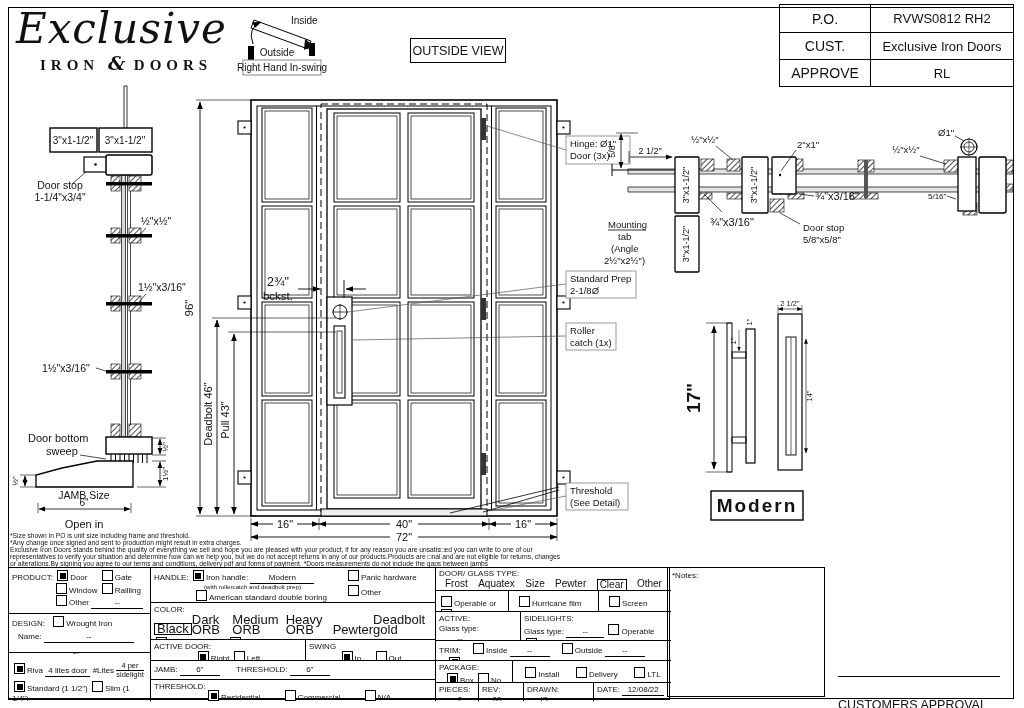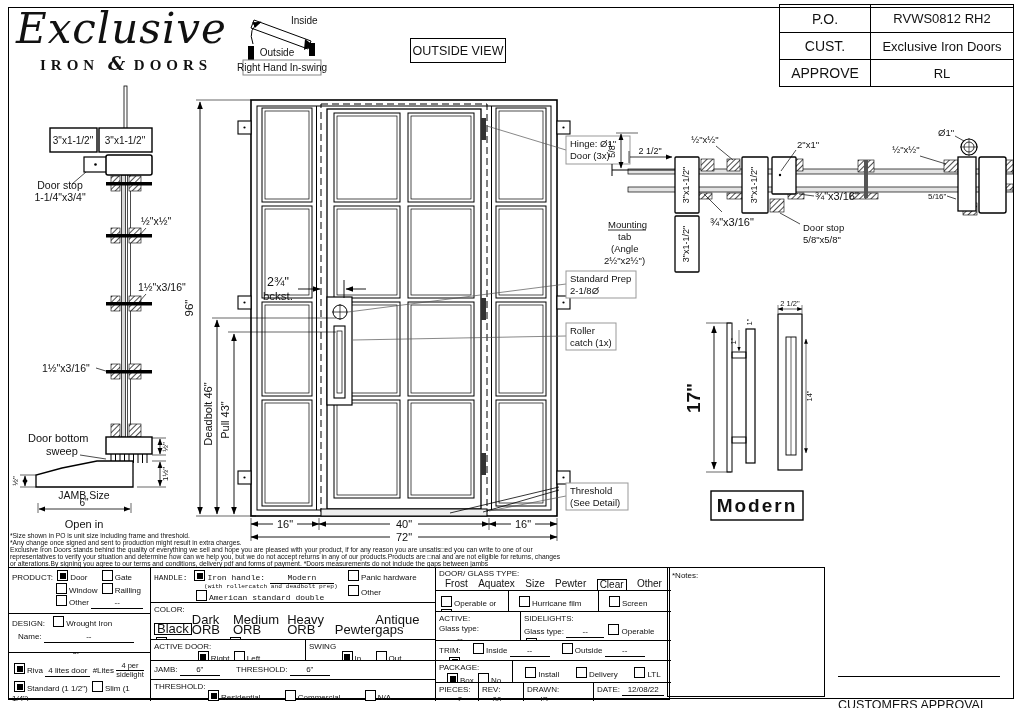--- a/index.html
+++ b/index.html
@@ -459,42 +459,42 @@
       <span class="stack" style="font-size:7.5px;"><span class="uval" style="padding:0 2px;display:block;">4 per</span><span>sidelight</span></span>
     </div>
     <div style="margin-top:2px;">
       <span class="cb on"></span><span>Standard (1 1/2")</span>
       <span class="cb"></span><span>Slim (1 1/4")</span>
     </div>
   </div>
 
   <div class="cell br bb" style="left:142px;top:0;width:285px;height:35px;">
     <div style="display:flex;">
-      <div style="width:192px;font-family:Liberation Mono, monospace;">
+      <div style="width:192px;">
         <span>HANDLE:</span>
         <span class="cb on"></span><span>Iron handle:</span>
         <span class="uval" style="min-width:52px;">Modern</span>
         <div class="smallnote" style="margin-left:50px;">(with rollercatch and deadbolt prep)</div>
         <div style="margin-left:40px;"><span class="cb"></span><span>American standard double boring</span></div>
       </div>
       <div>
         <div><span class="cb"></span><span>Panic hardware</span></div>
         <div style="margin-top:2px;"><span class="cb"></span><span>Other</span></div>
       </div>
     </div>
   </div>
   <div class="cell br bb" style="left:142px;top:35px;width:285px;height:37px;">
     <div>COLOR:</div>
     <div style="display:flex;justify-content:space-between;align-items:flex-end;font-size:13px;padding-right:4px;">
       <span class="boxedopt">Black</span>
       <span>Dark ORB</span>
       <span>Medium ORB</span>
       <span>Heavy ORB</span>
       <span>Pewter</span>
-      <span>Antique gaps</span>
+      <span>Deadbolt gold</span>
     </div>
     <div style="margin-top:2px;">
       <span class="cb"></span><span>Cerakote</span>
       <span style="margin-left:24px;"><span class="cb"></span><span>Custom</span></span>
     </div>
   </div>
   <div class="cell br bb" style="left:142px;top:72px;width:155px;height:21px;">
     <span>ACTIVE DOOR:</span>
     <div style="text-align:center;margin-top:-1px;">
       <span class="cb on"></span><span>Right</span>

